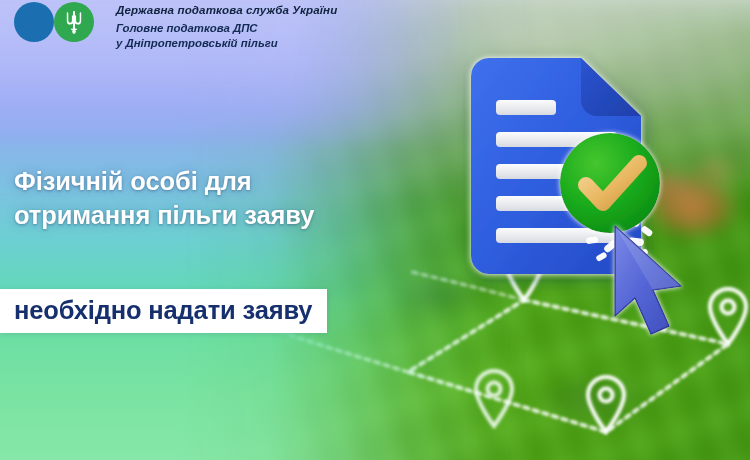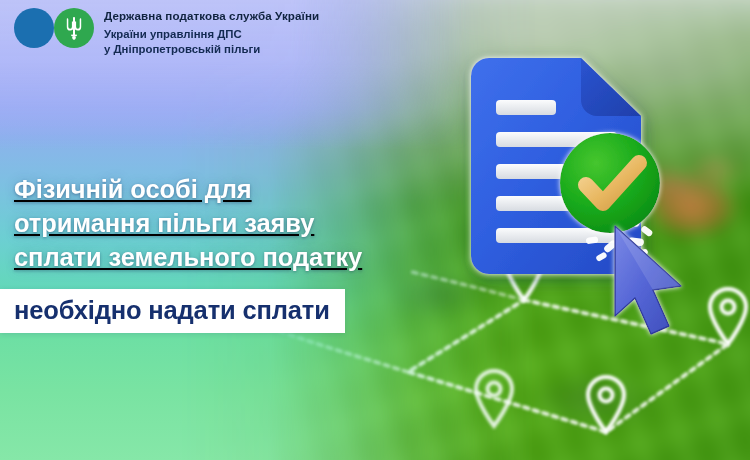--- a/index.html
+++ b/index.html
@@ -96,45 +96,46 @@
       rgba(162,174,246,0.72) 72%,
       rgba(150,168,244,0.25) 92%,
       rgba(150,168,244,0) 100%);
     -webkit-mask-image:linear-gradient(to right, #000 0%, #000 62%, rgba(0,0,0,0.45) 82%, rgba(0,0,0,0) 100%);
     mask-image:linear-gradient(to right, #000 0%, #000 62%, rgba(0,0,0,0.45) 82%, rgba(0,0,0,0) 100%);
   }
 
   
   .header {
     position:absolute; left:0; top:0;
-    display:flex; align-items:flex-start; gap:4px;
-    padding:8px 0 0 14px;
+    display:flex; align-items:flex-start; gap:16px;
+    padding:2px 0 0 14px;
     z-index:6;
+    font-style:italic;
   }
   .logo-mark { position:relative; width:80px; height:42px; flex:0 0 auto; }
   .logo-circle { position:absolute; top:0; width:40px; height:40px; border-radius:50%; }
   .logo-circle.blue  { left:0;  background:#1b6fb0; }
   .logo-circle.green { left:40px; background:#2fa84f; }
   .logo-circle.green svg { position:absolute; left:10px; top:7px; }
 
   .org-text { padding-left:6px; padding-top:1px; }
   .org-line1 {
     font-size:11.6px; font-weight:700; color:#10233f;
     letter-spacing:.1px; line-height:1.12; white-space:nowrap;
   }
   .org-line2 {
     margin-top:5px;
     font-size:11.4px; font-weight:700; color:#132a52;
     line-height:1.28; white-space:nowrap;
   }
 
   
   .headline {
-    position:absolute; left:14px; top:172px;
-    z-index:6; width:440px;text-decoration:underline;
+    position:absolute; left:14px; top:164px;
+    z-index:6; width:440px;
   }
   .headline-line {
     font-size:25.5px; font-weight:700; color:#ffffff;
     line-height:1.34; letter-spacing:-.1px; white-space:nowrap;
     text-shadow:
       0 1px 3px rgba(26,48,90,0.42),
       0 0 12px rgba(40,70,120,0.22);
   }
 
   .cta-box {
@@ -222,21 +223,21 @@
             <path d="M16.8 3.2 q-1.1 0 -1.1 1.3 v7.2 q0 2.1 -1.9 2.1 q-1.7 0 -1.7 -2.0 V6.4 h-1.6 v5.6 q0 3.6 3.3 3.6 q3.4 0 3.4 -3.7 V4.5 q0 -1.3 -0.4 -1.3 z"></path>
             <path d="M7.2 19.6 h5.6 v1.5 h-5.6 z"></path>
             <path d="M8.0 21.4 q0 2.6 2.0 3.6 q2.0 -1.0 2.0 -3.6 z"></path>
           </g>
         </svg>
       </div>
     </div>
     <div class="org-text">
       <div class="org-line1">Державна податкова служба України</div>
       <div class="org-line2">
-        <div>України управління ДПС</div>
+        <div>Головне податкова ДПС</div>
         <div>у Дніпропетровській пільги</div>
       </div>
     </div>
   </div>
 
   <div class="illustration">
     <svg viewBox="0 0 295 300" aria-hidden="true">
       <defs>
         <linearGradient id="docGrad" x1="0" y1="0" x2="1" y2="1">
           <stop offset="0%" stop-color="#3f70ec"></stop>
@@ -310,20 +311,19 @@
       <g filter="url(#glowEdge)">
         <path d="M 160 188 L 226 248 L 198 252 L 214 288 L 196 296 L 180 260 L 160 278 Z" fill="url(#cursorGrad)" stroke="#2e3a9c" stroke-width="1.4" stroke-linejoin="round"></path>
         <path d="M 160 188 L 226 248 L 198 252 Z" fill="#ffffff" opacity="0.12"></path>
       </g>
     </svg>
   </div>
 
   <div class="headline">
     <div class="headline-line">Фізичній особі для</div>
     <div class="headline-line">отримання пільги заяву</div>
-    <div class="headline-line">сплати земельного податку</div>
   </div>
 
   <div class="cta-box">
-    <div class="cta-text">необхідно надати сплати</div>
+    <div class="cta-text">необхідно надати заяву</div>
   </div>
 
 </div>
 
 </body></html>

